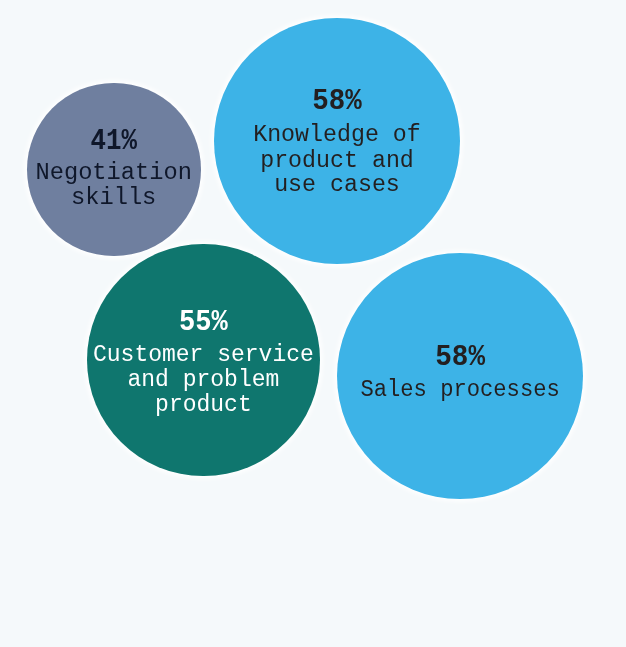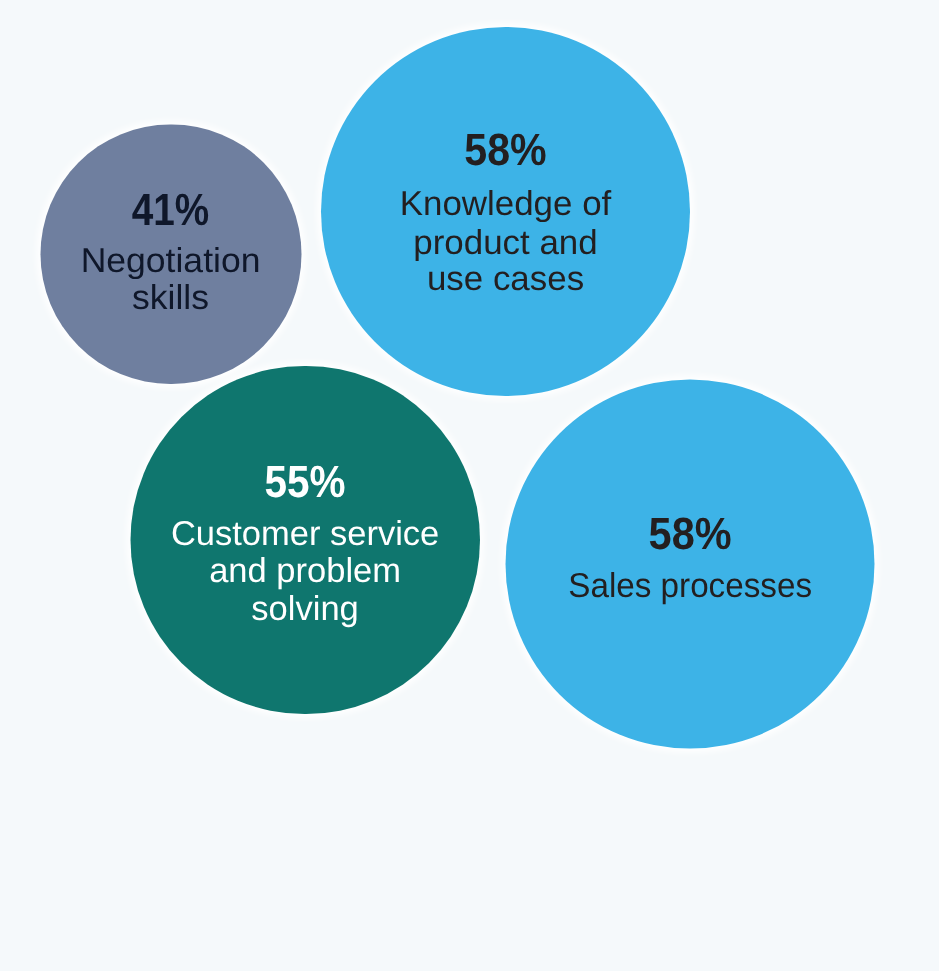--- a/index.html
+++ b/index.html
@@ -2,21 +2,21 @@
 <html><head>
 <meta charset="utf-8">
 <title>Skills bubble chart</title>
 <style>
   html,body{margin:0;padding:0;}
   body{width:626px;height:647px;overflow:hidden;background:#f5f9fb;
        font-family:"Liberation Sans",sans-serif;}
   .stage{position:relative;width:626px;height:647px;background:#f5f9fb;overflow:hidden;}
 
   .bubble{position:absolute;border-radius:50%;
-          box-shadow:0 0 5px 2.5px rgba(255,255,255,0.95);}
+          box-shadow:0 0 5px 2.5px rgba(255,255,255,0.95);font-family:Liberation Mono, monospace;}
 
   .txt{position:absolute;left:0;right:0;text-align:center;white-space:nowrap;}
   .pct{font-weight:bold;font-size:30px;line-height:30px;}
   .lbl{font-weight:normal;font-size:23px;line-height:23px;}
 
   
   #b1 .pct{top:42.95px;transform:scaleX(0.860);}
   #b1 .l0{top:78.98px;transform:scaleX(1.030);}
   #b1 .l1{top:104.08px;transform:scaleX(1.030);}
 
@@ -52,21 +52,21 @@
     <div class="txt pct">58%</div>
     <div class="txt lbl l0">Knowledge of</div>
     <div class="txt lbl l1">product and</div>
     <div class="txt lbl l2">use cases</div>
   </div>
 
   <div class="bubble" id="b3" style="left: 87.05px; top: 243.7px; width: 232.7px; height: 232.7px; background: #0f766e; color: rgb(255, 255, 255);">
     <div class="txt pct">55%</div>
     <div class="txt lbl l0">Customer service</div>
     <div class="txt lbl l1">and problem</div>
-    <div class="txt lbl l2">solving</div>
+    <div class="txt lbl l2">product</div>
   </div>
 
   <div class="bubble" id="b4" style="left: 337.2px; top: 253.25px; width: 246.2px; height: 246.2px; background: rgb(61, 179, 231); color: rgb(35, 31, 32);">
     <div class="txt pct">58%</div>
     <div class="txt lbl l0">Sales processes</div>
   </div>
 
 
 </div>
 

